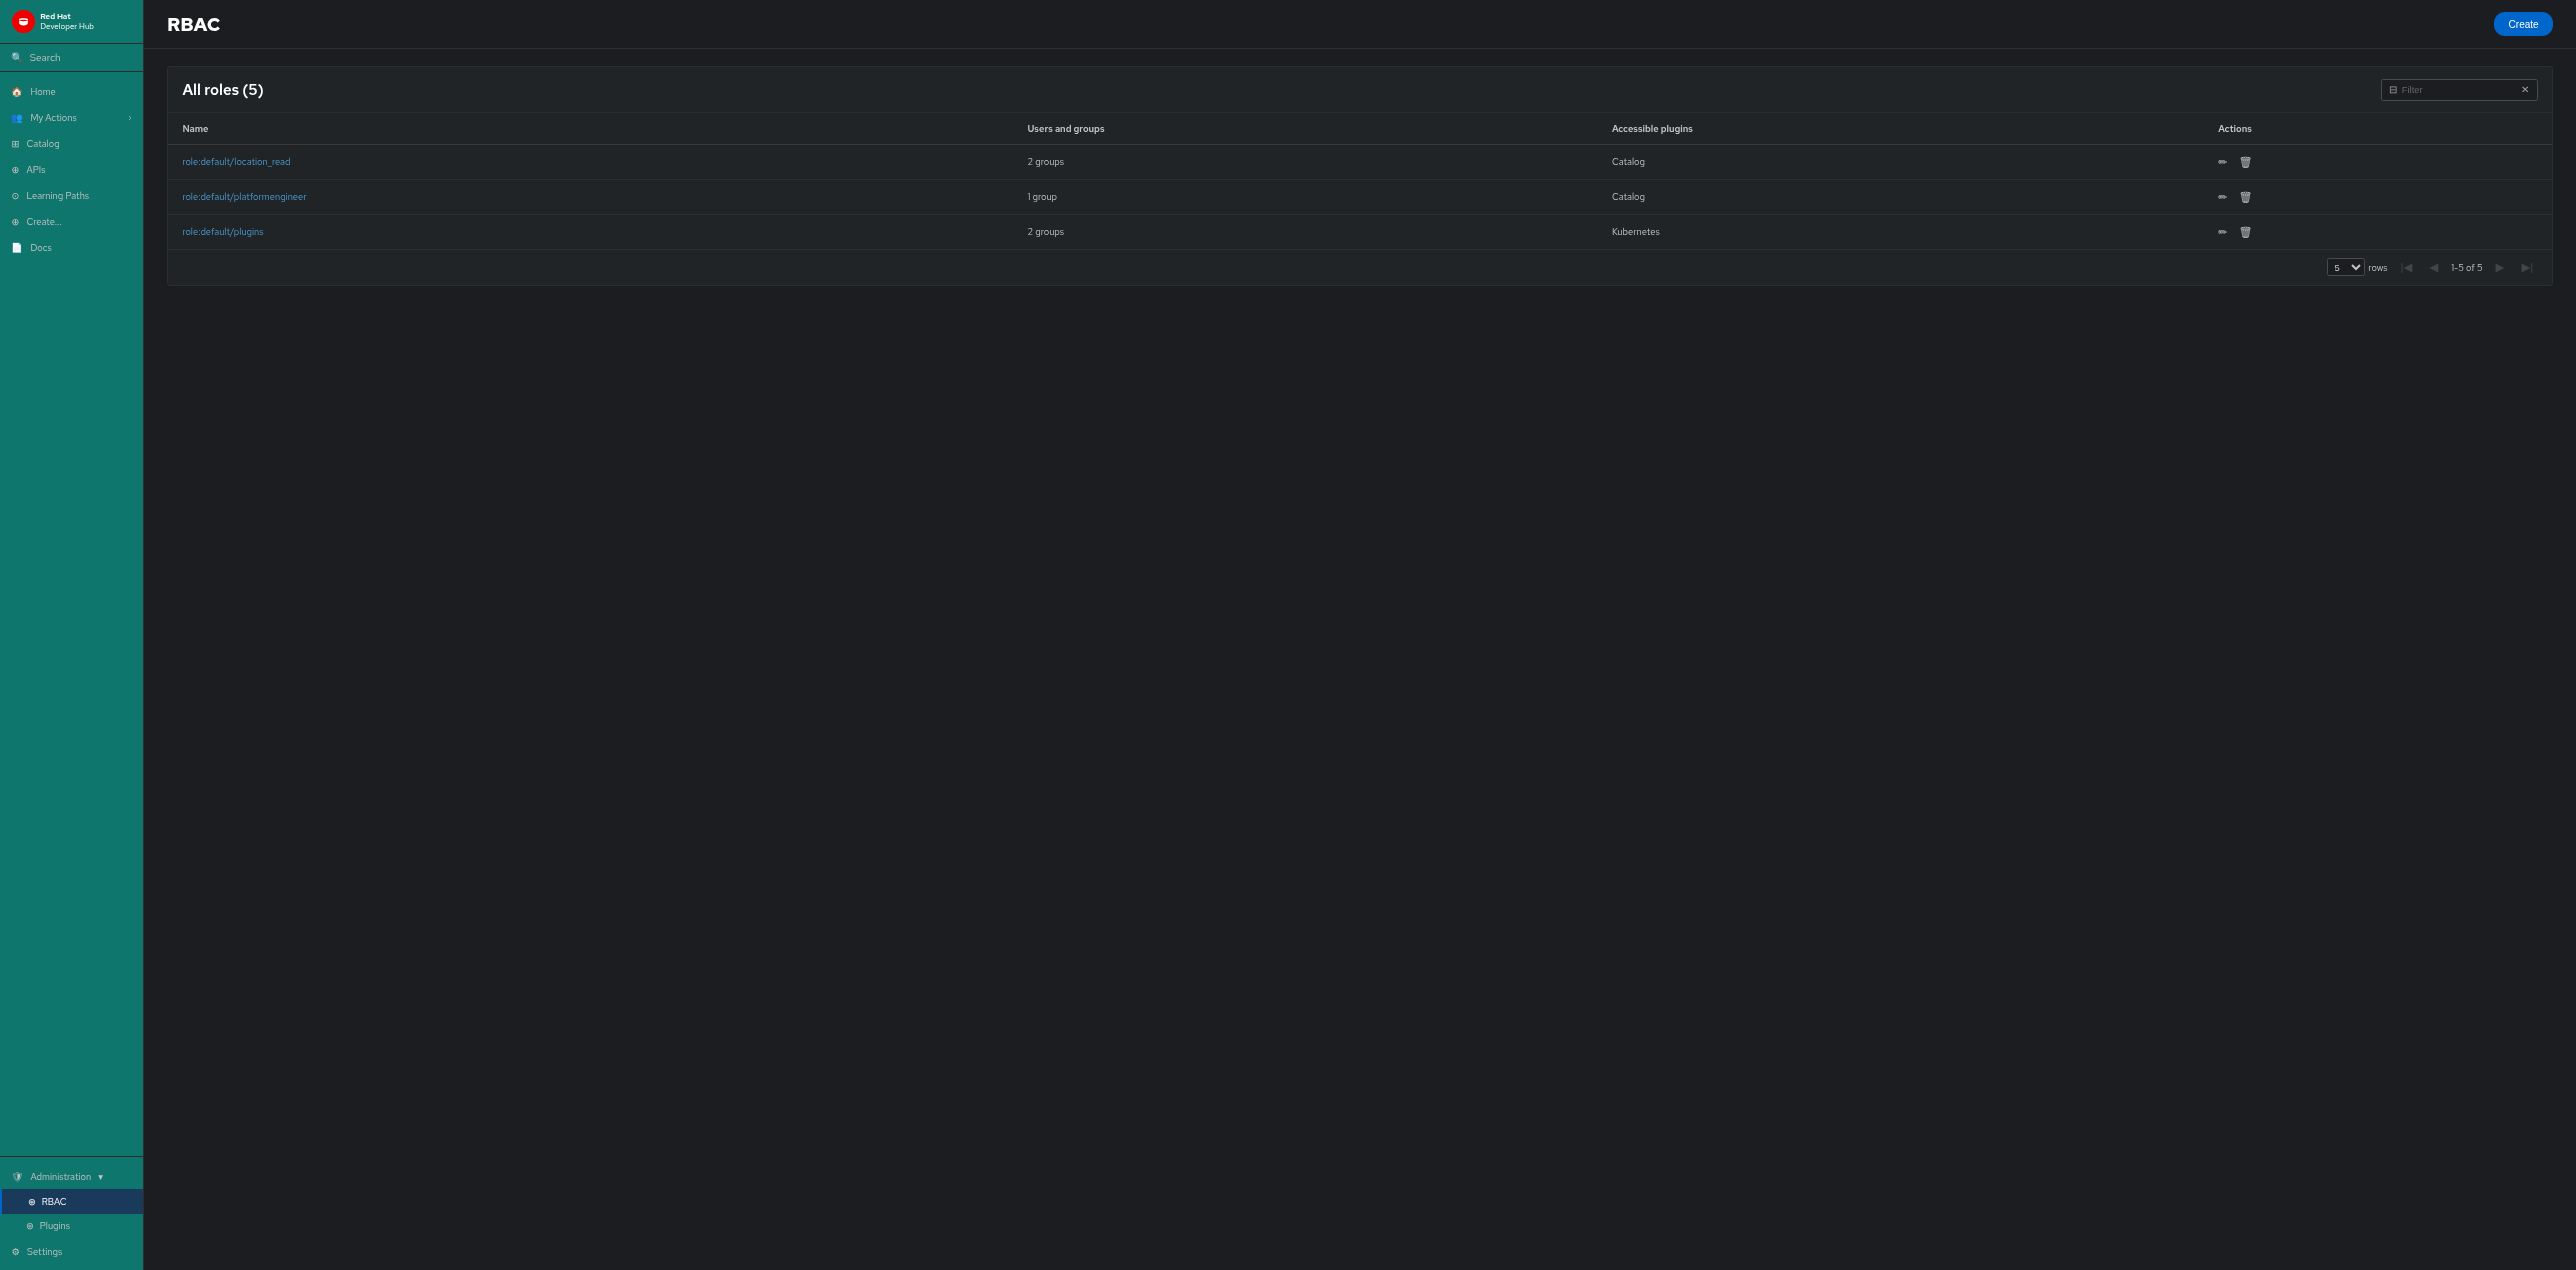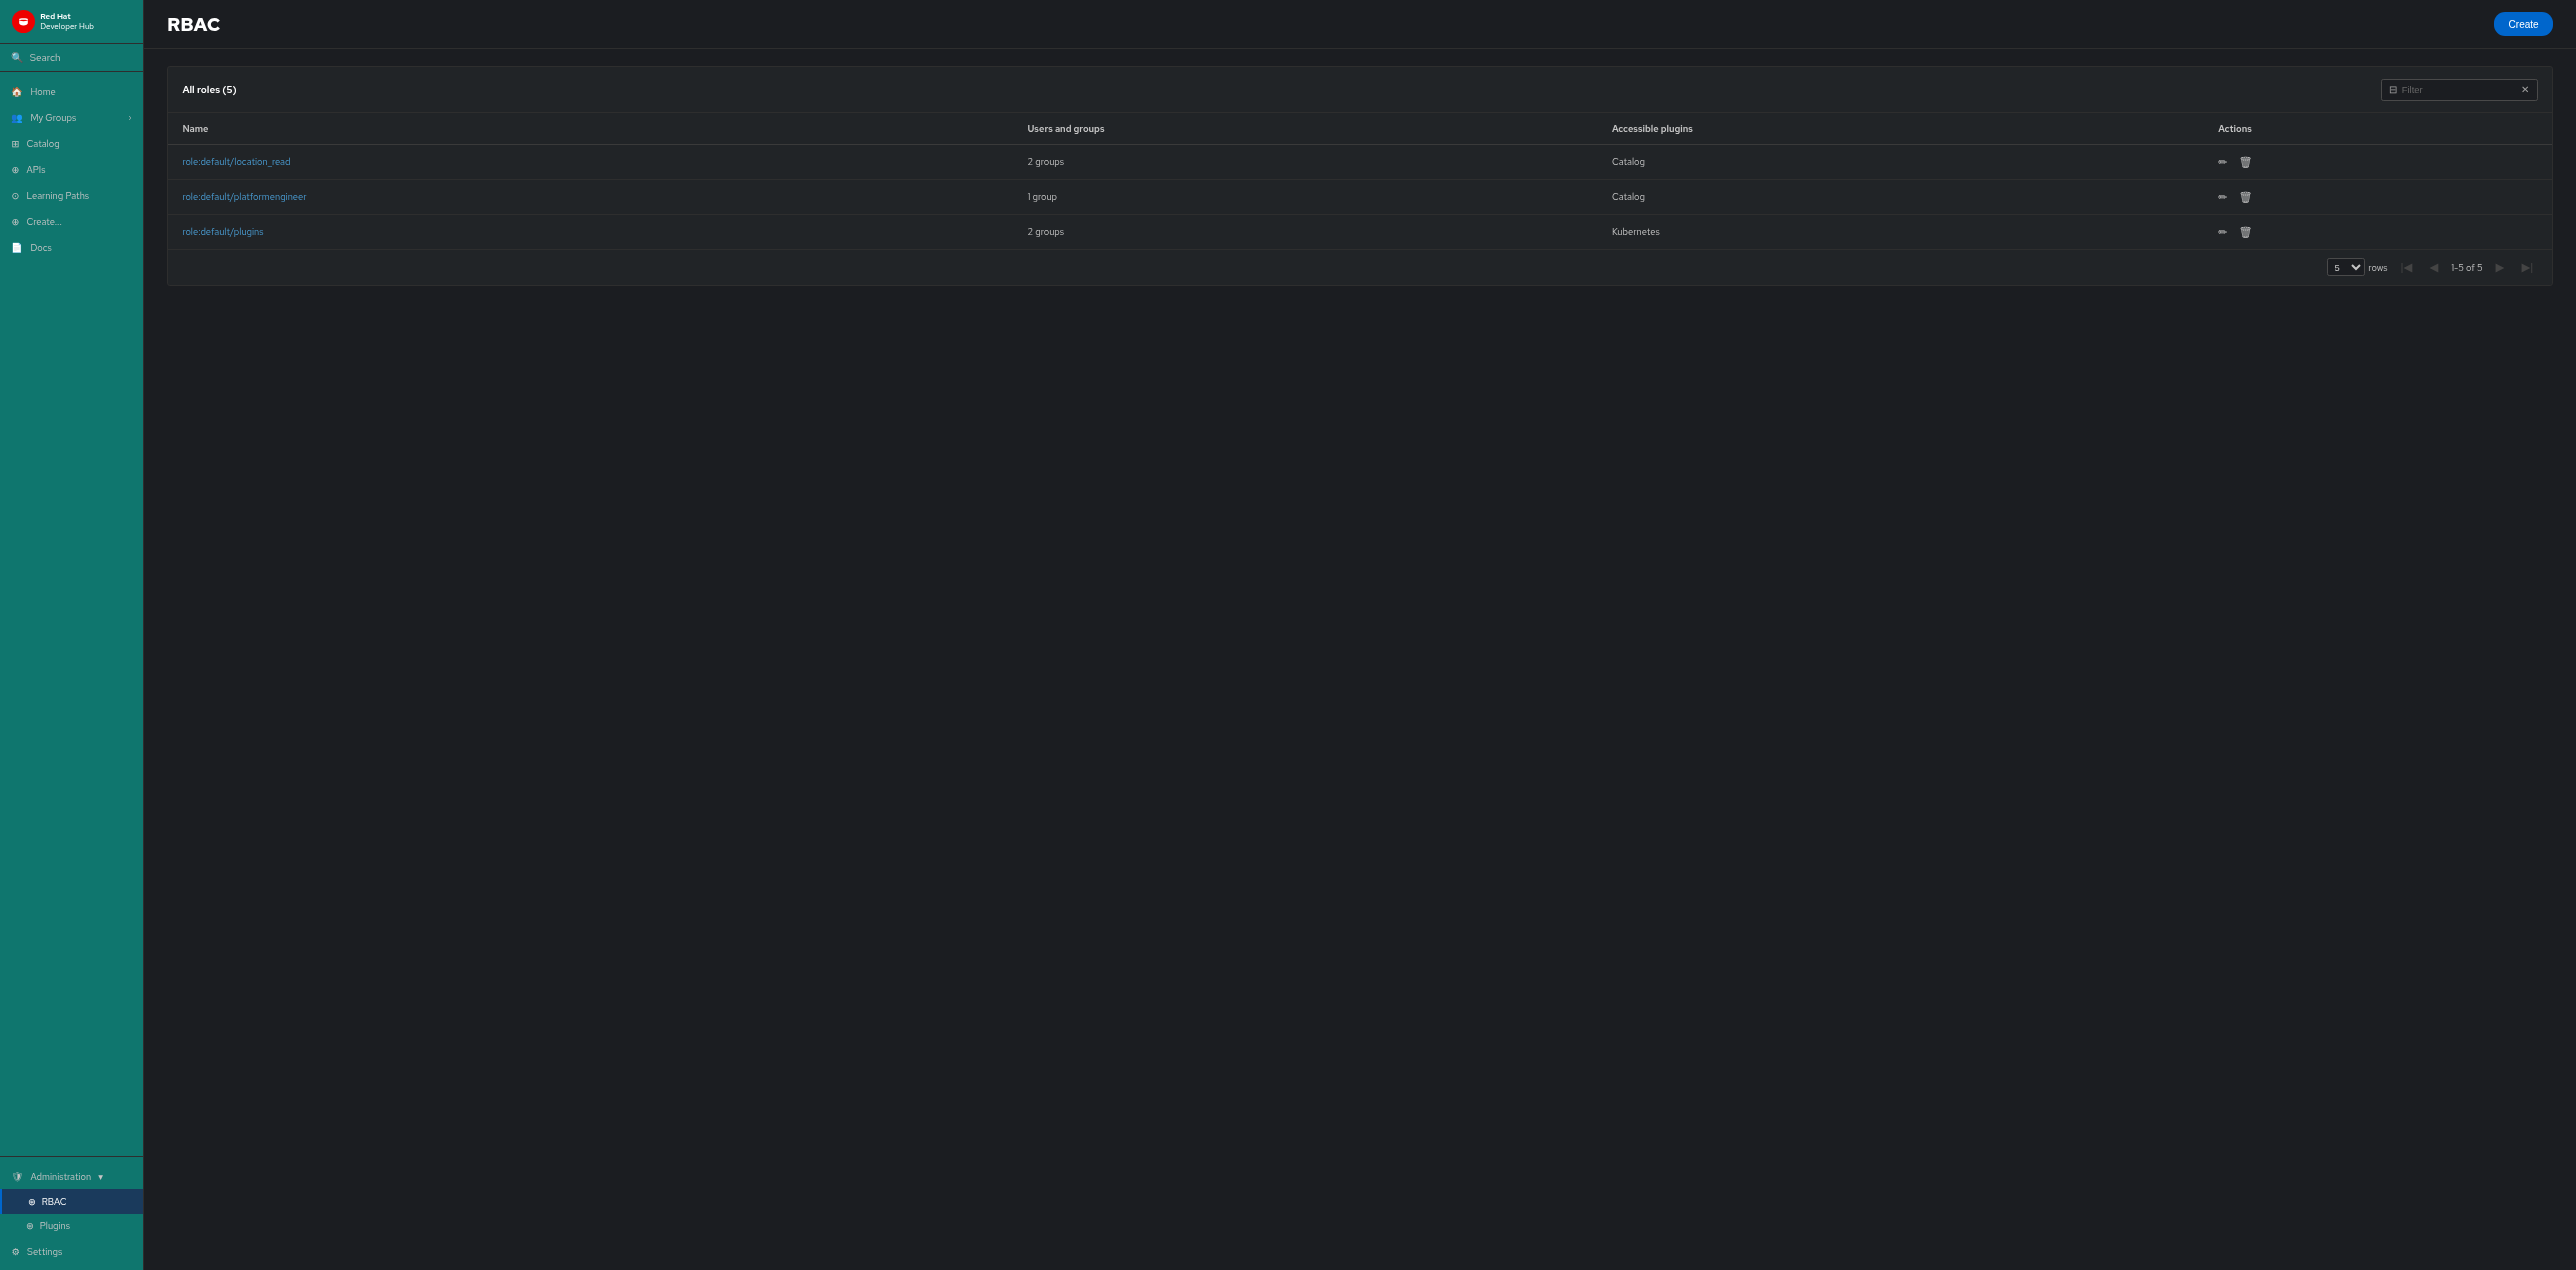--- a/index.html
+++ b/index.html
@@ -177,21 +177,21 @@
 
     .roles-card-header {
       display: flex;
       align-items: center;
       justify-content: space-between;
       padding: 11.5px 14.4px;
       border-bottom: 0.7px solid #2e2e2e;
     }
 
     .roles-title {
-      font-size: 10px;
+      font-size: 15px;
       font-weight: 600;
       color: #fff;
     }
 
     .filter-input-wrap {
       display: flex;
       align-items: center;
       gap: 4.3px;
       border: 0.7px solid #4a4a4a;
       border-radius: 2.2px;
@@ -330,21 +330,21 @@
     <span>Search</span>
   </div>
 
   <div class="sidebar-nav">
     <div class="nav-item">
       <span>🏠</span>
       <span>Home</span>
     </div>
     <div class="nav-item">
       <span>👥</span>
-      <span>My Groups</span>
+      <span>My Actions</span>
       <span class="chevron">›</span>
     </div>
     <div class="nav-item">
       <span>⊞</span>
       <span>Catalog</span>
     </div>
     <div class="nav-item">
       <span>⊕</span>
       <span>APIs</span>
     </div>

